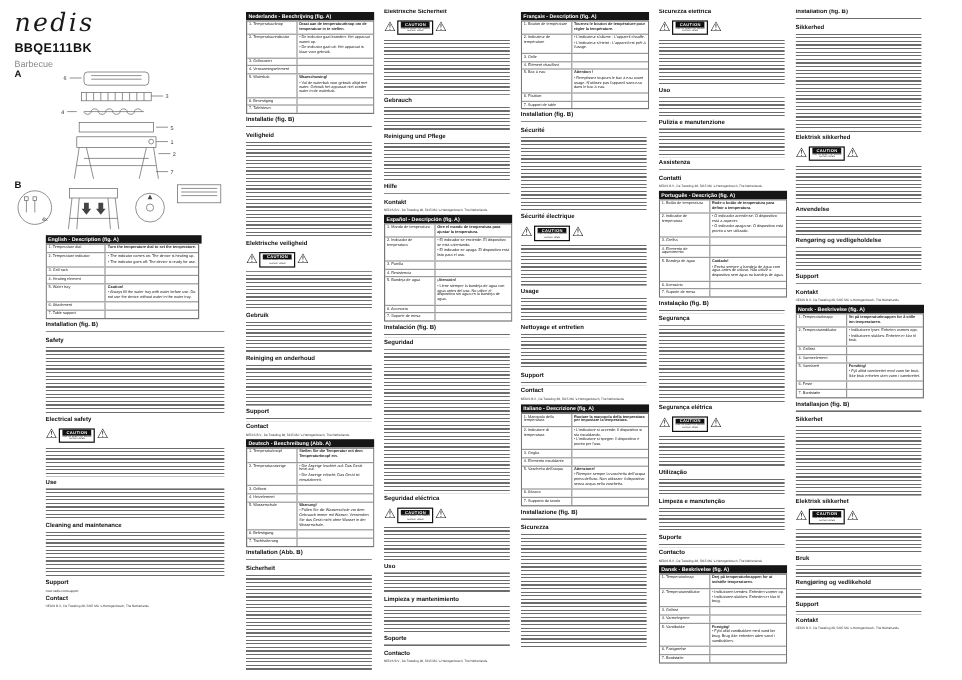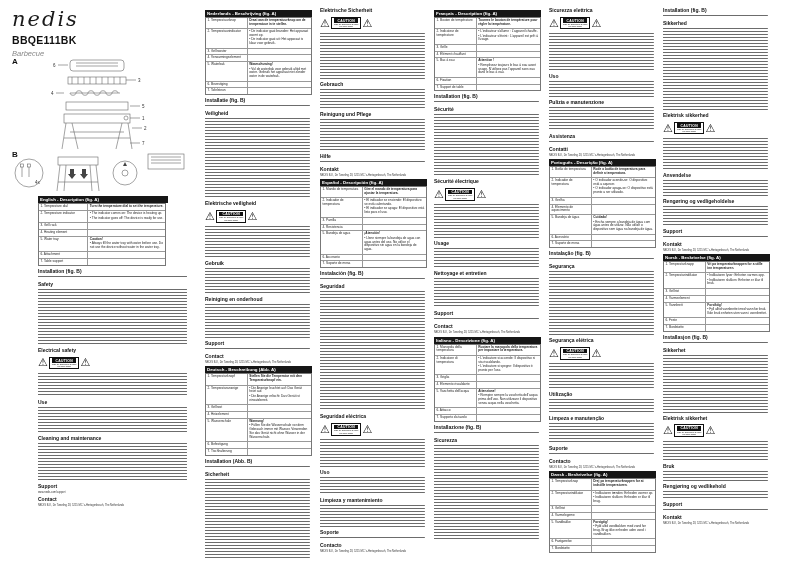--- a/index.html
+++ b/index.html
@@ -2,21 +2,21 @@
 <html><head>
 <meta charset="utf-8">
 <style>
   html,body{margin:0;padding:0;background:#e8e8e8;}
   #page{position:relative;width:802px;height:567px;background:#ffffff;overflow:hidden;
         font-family:"Liberation Sans", sans-serif;color:#222;}
   
   #brand{position:absolute;left:12px;top:8px;width:120px;}
   .logo{font-family:"DejaVu Serif", serif;font-style:italic;font-size:21px;color:#1a1a1a;letter-spacing:2px;line-height:22px;}
   .model{font-size:10.5px;font-weight:bold;color:#111;margin-top:4px;letter-spacing:.3px;}
-  .prod{font-size:7.5px;color:#888;margin-top:3px;font-style:italic;}
+  .prod{font-size:7.5px;color:#888;margin-top:3px;}
   .figlab{position:absolute;font-size:8px;font-weight:bold;color:#111;}
   svg{display:block}
   .sketch{position:absolute;}
   
   .col{position:absolute;top:8px;width:107px;height:552px;overflow:hidden;}
   .encol{position:absolute;left:38px;top:194px;width:152px;overflow:hidden;}
   .lbar{height:7px;background:#161616;color:#fff;font-size:4.4px;font-weight:bold;
         display:flex;align-items:center;padding:0 2px;margin-top:2px;}
   .w130{width:126px;}
   .h{font-size:5px;font-weight:bold;color:#111;margin:3px 0 1.5px 0;line-height:1.1;}

